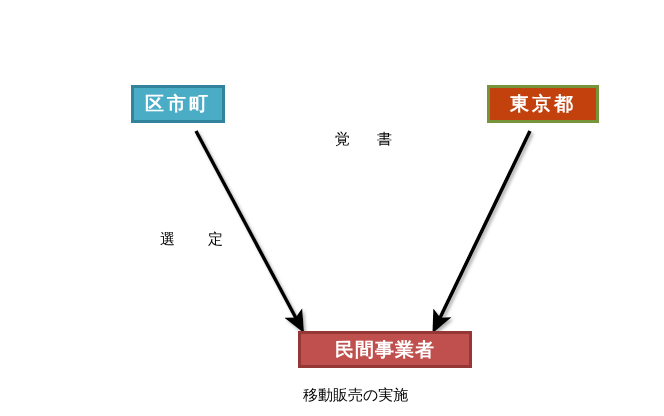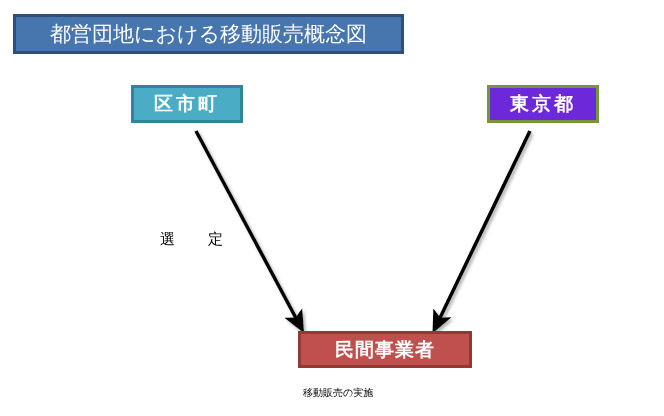--- a/index.html
+++ b/index.html
@@ -53,34 +53,34 @@
     white-space: nowrap;
   }
   .node .node-label {
     color: #FFFFFF;
     font-weight: bold;
   }
 
   .node-city {
     left: 131px;
     top: 85px;
-    width: 112px;
+    width: 94px;
     height: 38px;
     background: #4BACC6;
     border: 3px solid #31849B;
     font-size: 19px;
   }
   .node-city .node-label { letter-spacing: 3px; }
 
   .node-tokyo {
     left: 487px;
     top: 85px;
     width: 112px;
     height: 38px;
-    background: #6d28d9;
+    background: #c2410c;
     border: 3px solid #77933C;
     font-size: 19px;
   }
   .node-tokyo .node-label { letter-spacing: 3px; }
 
   .node-private {
     left: 298px;
     top: 331px;
     width: 174px;
     height: 37px;
@@ -120,32 +120,29 @@
   .label-place {
     left: 497px;
     top: 230px;
     letter-spacing: 0px;
   }
   .caption-bottom {
     position: absolute;
     left: 303px;
     top: 386px;
     color: #000000;
-    font-size: 10px;
+    font-size: 15px;
     white-space: nowrap;
   }
 </style>
 </head>
 <body>
 
 <div id="canvas">
 
-  <div class="title-banner">
-    <span class="title-text">都営団地における移動販売概念図</span>
-  </div>
 
   <svg id="arrow-layer" viewBox="0 0 664 416" width="664" height="416" xmlns="http://www.w3.org/2000/svg">
     <defs>
       <marker id="head-r" markerWidth="7" markerHeight="7" refX="2.2" refY="3.1" orient="auto" markerUnits="strokeWidth">
         <path d="M0,0.3 L6.4,3.1 L0,5.9 L1.4,3.1 Z" fill="#000000"></path>
       </marker>
       <marker id="head-l" markerWidth="7" markerHeight="7" refX="2.2" refY="3.1" orient="auto-start-reverse" markerUnits="strokeWidth">
         <path d="M0,0.3 L6.4,3.1 L0,5.9 L1.4,3.1 Z" fill="#000000"></path>
       </marker>
       <filter id="softshadow" x="-35%" y="-35%" width="185%" height="185%">
@@ -171,17 +168,18 @@
   </div>
 
   <div class="node node-tokyo">
     <span class="node-label">東京都</span>
   </div>
 
   <div class="node node-private">
     <span class="node-label">民間事業者</span>
   </div>
 
+  <div class="edge-label label-memo">覚　書</div>
   <div class="edge-label label-select">選　定</div>
 
   <div class="caption-bottom">移動販売の実施</div>
 
 </div>
 
 </body></html>

